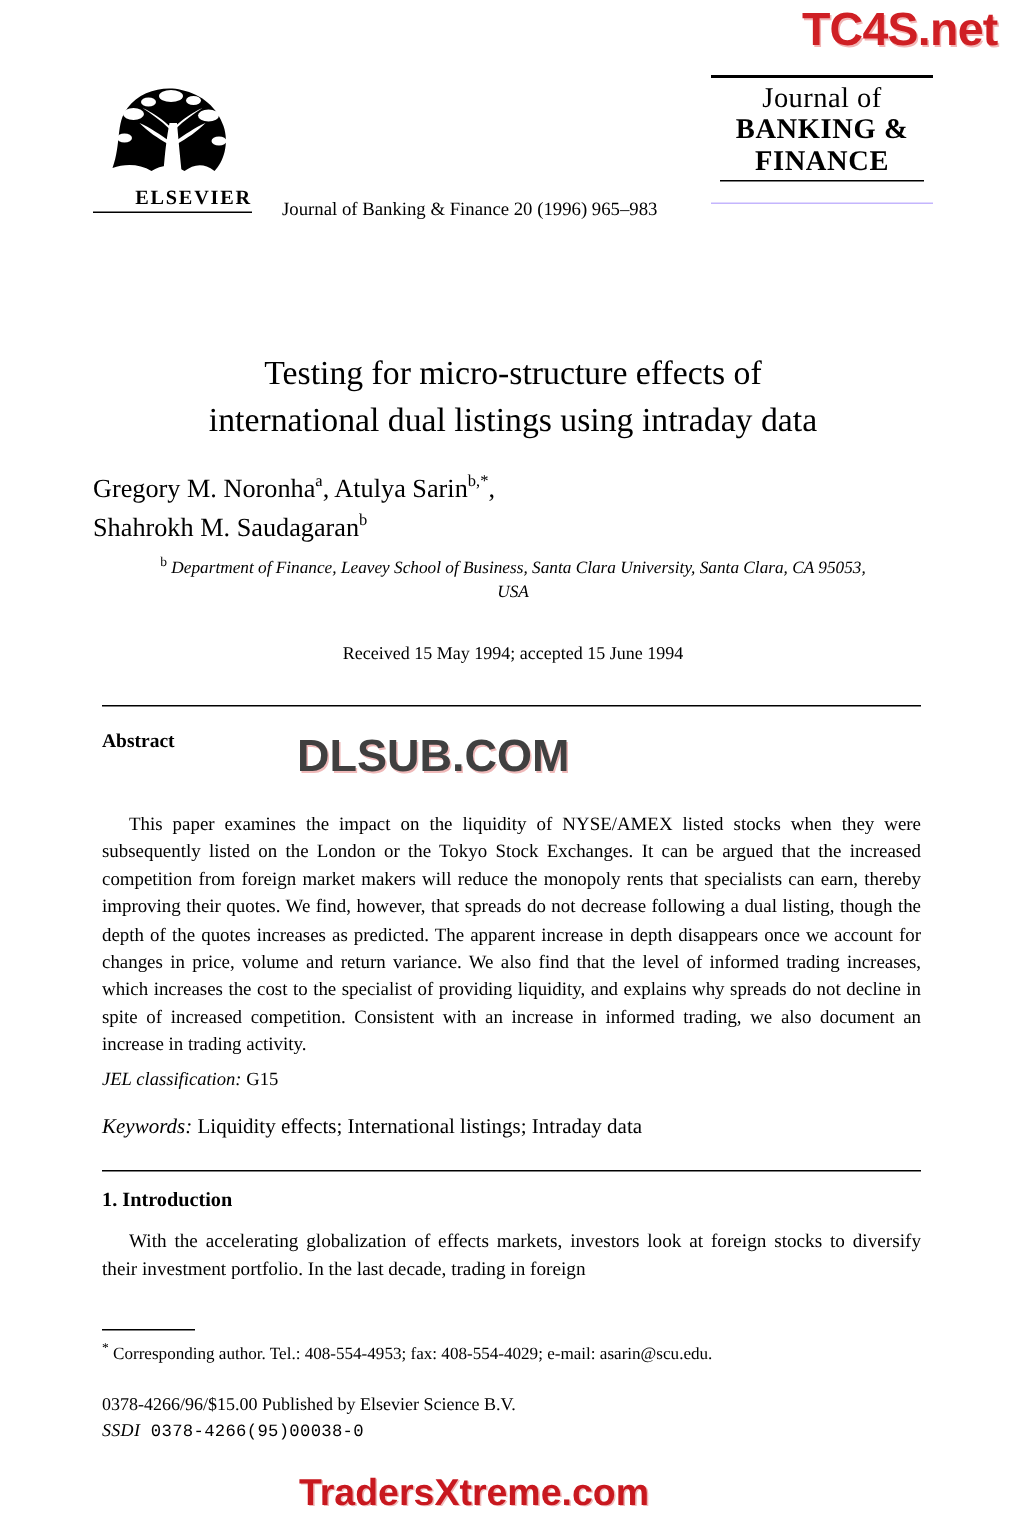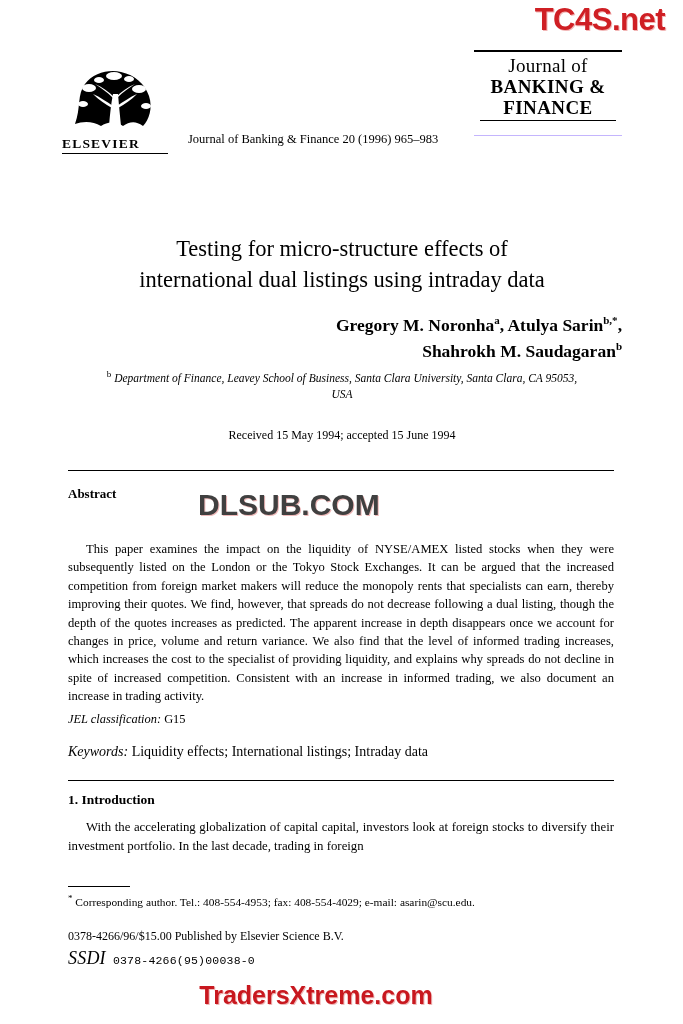--- a/index.html
+++ b/index.html
@@ -59,23 +59,23 @@
   .header {
     position: absolute;
     top: 48px;
     left: 62px;
     width: 560px;
     height: 112px;
   }
   .elsevier {
     position: absolute;
     left: 0;
-    top: 16px;
+    top: 4px;
     width: 106px;
-    text-align: left;
+    text-align: right;
   }
   .els-tree {
     width: 92px;
     height: 70px;
     margin: 0 auto;
     display: block;
   }
   .els-word {
     font-family: "Liberation Serif", serif;
     font-size: 13.5px;
@@ -128,24 +128,23 @@
     width: 560px;
     text-align: center;
     font-size: 22.5px;
     line-height: 1.36;
   }
   .authors {
     position: absolute;
     top: 312px;
     left: 62px;
     width: 560px;
-    text-align: right;
+    text-align: left;
     font-size: 17.5px;
     line-height: 1.5;
-    font-weight: bold;
   }
   .authors sup { font-size: 11px; }
   .affil {
     position: absolute;
     top: 368px;
     left: 62px;
     width: 560px;
     text-align: center;
     font-size: 11.5px;
     font-style: italic;
@@ -250,21 +249,21 @@
     left: 68px;
     width: 546px;
     font-size: 12px;
     line-height: 1.45;
   }
   .imprint .ssdi {
     font-family: "Liberation Mono", monospace;
     font-size: 11.5px;
     letter-spacing: 0.2px;
   }
-  .imprint .ssdi i { font-family: "Liberation Serif", serif; font-style: italic; font-size: 18px;}
+  .imprint .ssdi i { font-family: "Liberation Serif", serif; font-style: italic; font-size: 12px;}
 </style>
 </head>
 <body>
 
 <div class="page">
 
   <div class="wm-top">TC4S.net</div>
 
   <div class="header">
 
@@ -336,21 +335,21 @@
     <span>G15</span>
   </div>
 
   <div class="keywords">
     <i>Keywords:</i>
     <span>Liquidity effects; International listings; Intraday data</span>
   </div>
 
   <div class="rule rule-mid"></div>
   <div class="sec-head">1. Introduction</div>
-  <div class="sec-body">With the accelerating globalization of capital capital, investors look at foreign stocks to diversify their investment portfolio. In the last decade, trading in foreign</div>
+  <div class="sec-body">With the accelerating globalization of effects markets, investors look at foreign stocks to diversify their investment portfolio. In the last decade, trading in foreign</div>
 
   <div class="wm-center">DLSUB.COM</div>
 
   <div class="fn-rule"></div>
   <div class="footnote">
     <sup>*</sup>
     <span>Corresponding author. Tel.: 408-554-4953; fax: 408-554-4029; e-mail: asarin@scu.edu.</span>
   </div>
 
   <div class="imprint">

